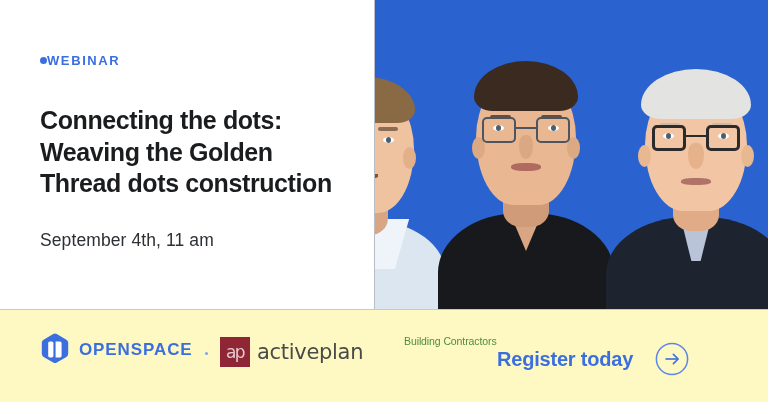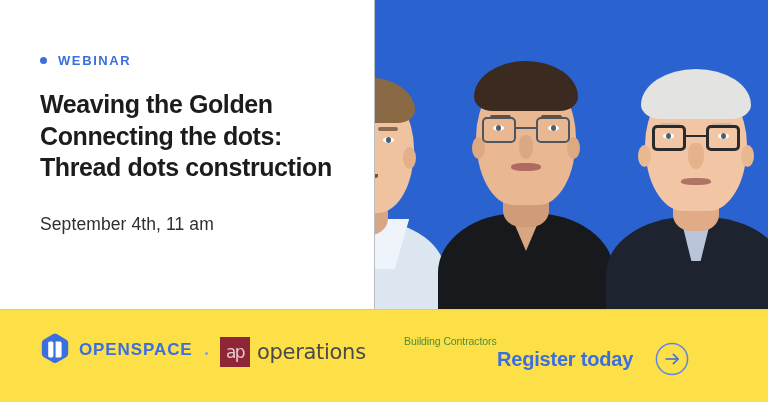--- a/index.html
+++ b/index.html
@@ -215,22 +215,22 @@
   
   .text-block {
     position: absolute;
     left: 40px; top: 54px;
     width: 320px;
     z-index: 6;
   }
   .eyebrow {
     display: flex;
     align-items: center;
-    gap: 11px;
-    margin-bottom: 22px;
+    gap: 0;
+    margin-bottom: 38px;
   }
   .eyebrow-dot {
     width: 7px; height: 7px;
     border-radius: 50%;
     background: #3B6FE0;
     flex: none;
   }
   .eyebrow-label {
     font-size: 13px;
     font-weight: bold;
@@ -261,21 +261,21 @@
     left: 0; top: 309px;
     width: 768px; height: 1px;
     background: #c6c9cd;
   }
 
   
   .footer {
     position: absolute;
     left: 0; top: 310px;
     width: 768px; height: 92px;
-    background: #fde047;
+    background: #fef9c3;
     display: flex;
     align-items: center;
   }
 
   
   .openspace-logo {
     position: absolute;
     left: 40px; top: 23px;
     display: flex;
     align-items: center;
@@ -448,22 +448,22 @@
 
     </div>
     <div class="panel-edge"></div>
 
     <div class="text-block">
       <div class="eyebrow">
         <span class="eyebrow-dot"></span>
         <span class="eyebrow-label">WEBINAR</span>
       </div>
       <h1 class="headline">
+        <span class="ln">Connecting the dots:</span>
         <span class="ln">Weaving the Golden</span>
-        <span class="ln">Connecting the dots:</span>
         <span class="ln">Thread dots construction</span>
       </h1>
       <div class="subtitle">September 4th, 11 am</div>
     </div>
 
   </div>
 
   <div class="divider"></div>
 
   <div class="footer">
@@ -475,21 +475,21 @@
         <path d="M15.6 8.6 h4.4 a1.6 1.6 0 0 1 1.6 1.6 v12.6 a1.6 1.6 0 0 1 -1.6 1.6 h-4.4 z" fill="#ffffff"></path>
       </svg>
       <span class="os-word">OPENSPACE</span>
       <span class="os-dot"></span>
     </div>
 
     <div class="activeplan-logo">
       <span class="ap-square">
         <span class="ap-mono">ap</span>
       </span>
-      <span class="ap-word">operations</span>
+      <span class="ap-word">activeplan</span>
     </div>
 
     <div class="rhatigan-logo">
       <div class="rh-bottom">
         <span class="rh-tag">Building Contractors</span>
         <span class="rh-bar"></span>
       </div>
     </div>
 
     <div class="register-cta">

